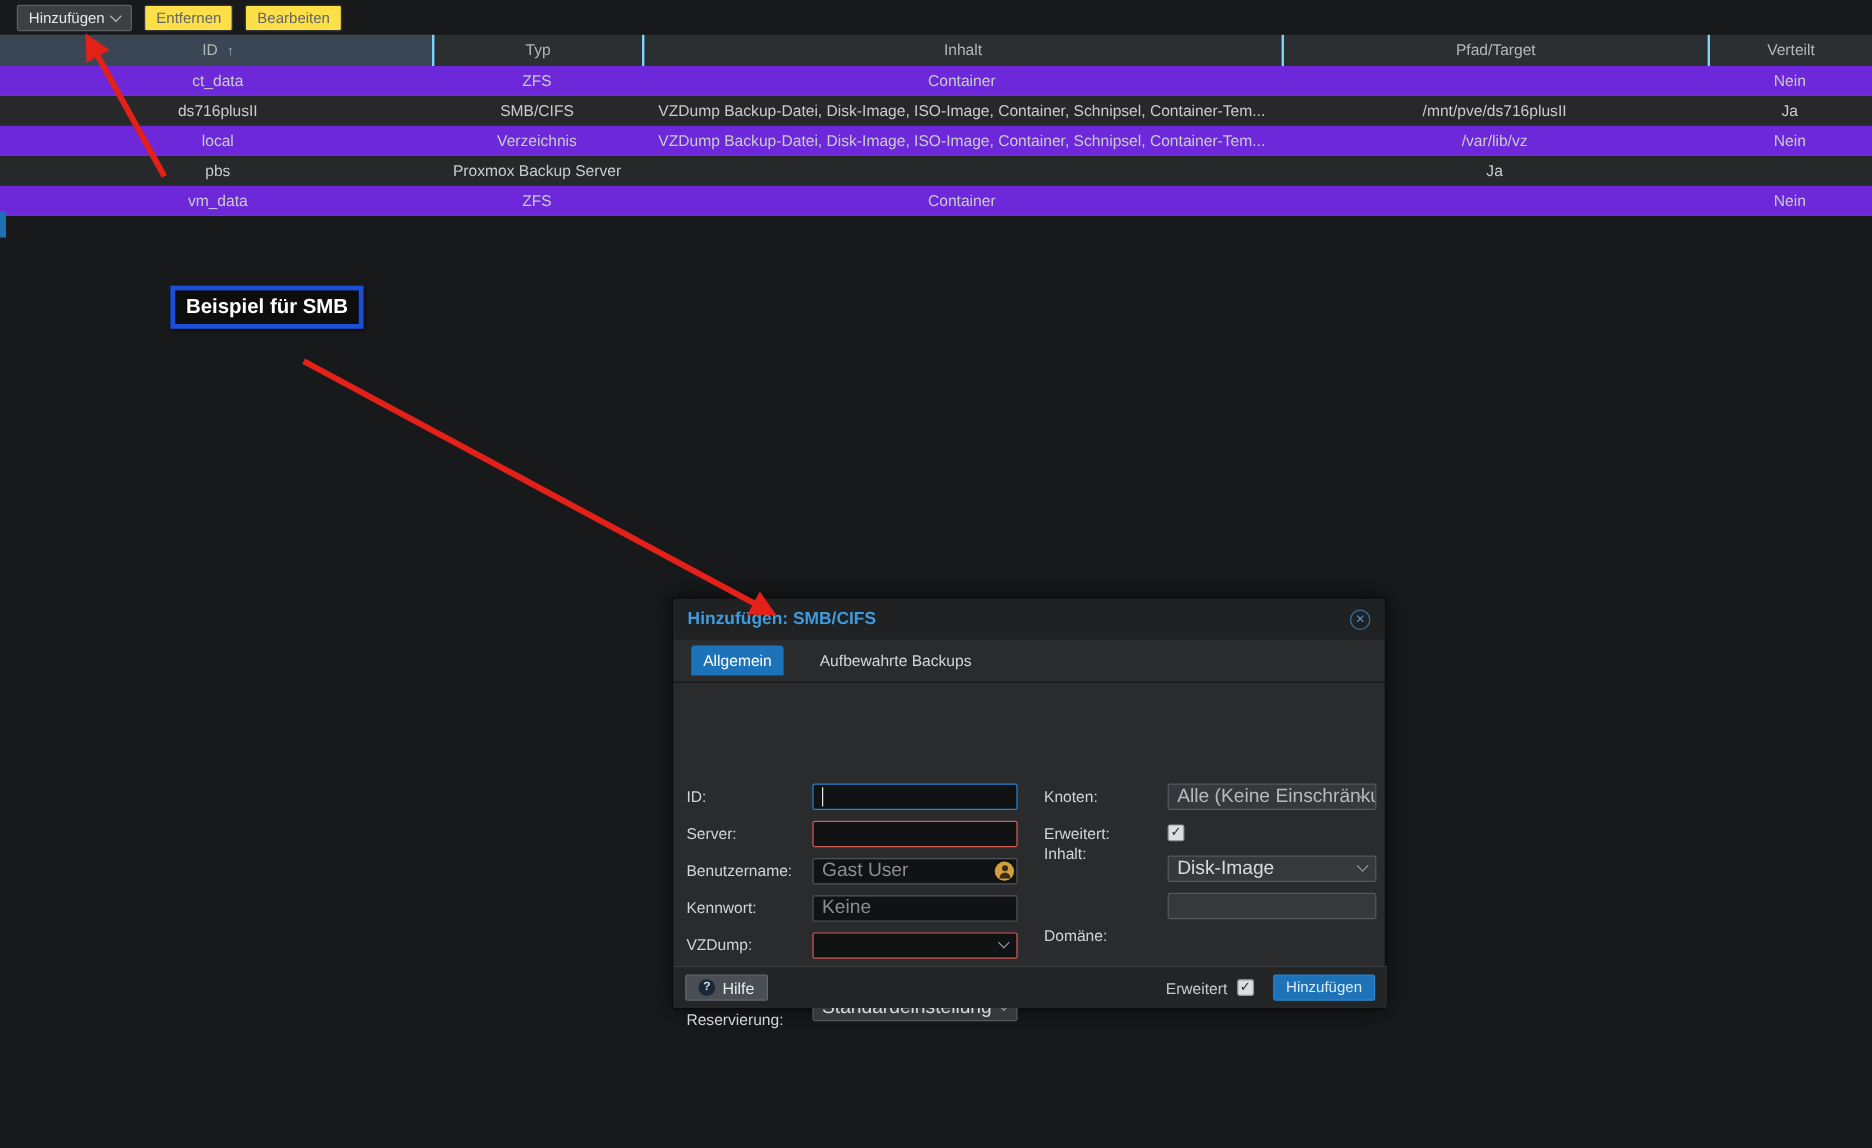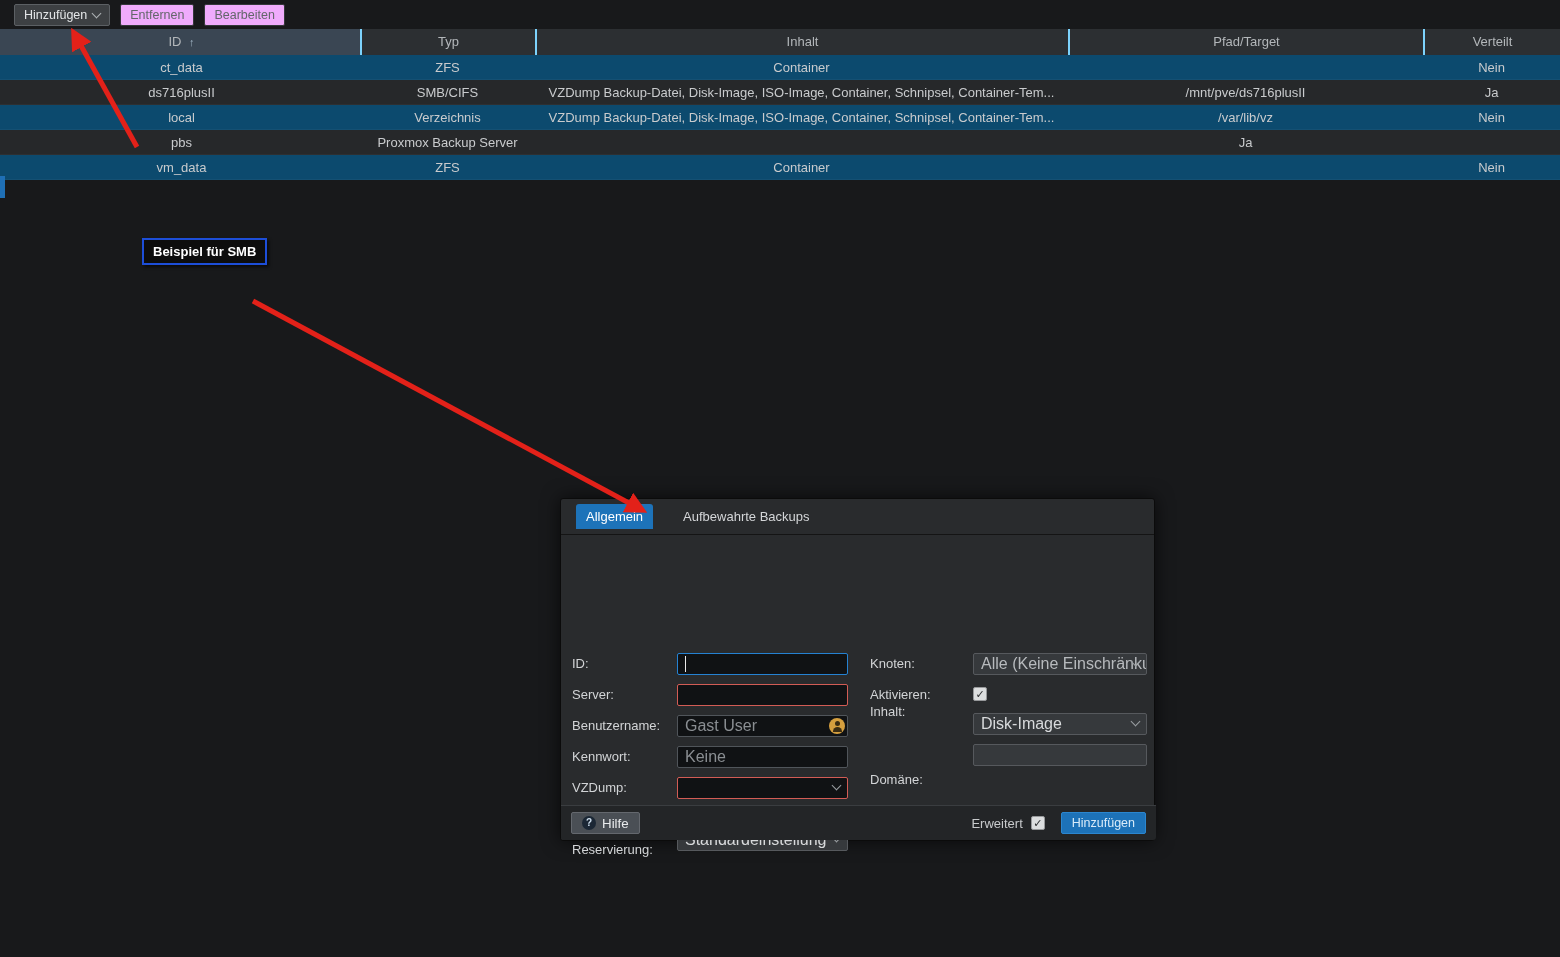--- a/index.html
+++ b/index.html
@@ -13,21 +13,21 @@
   }
 
   
   .toolbar { height:29px; display:flex; align-items:center; gap:10px; padding:0 14px; }
   .tb-btn {
     display:inline-flex; align-items:center; gap:6px;
     height:22px; padding:0 9px;
     background:#3d4043; border:1px solid #5c6064; border-radius:2px;
     color:#e4e6e8; font-size:12.5px; cursor:pointer;
   }
-  .tb-btn.disabled { background:#f0abfc; border-color:#35383b; color:#63666a; }
+  .tb-btn.disabled { background:#fde047; border-color:#35383b; color:#63666a; }
   .chev {
     width:7px; height:7px; margin-top:-3px;
     border-right:1.5px solid #aeb2b5; border-bottom:1.5px solid #aeb2b5;
     transform:rotate(45deg); display:inline-block;
   }
 
   
   .grid-row {
     display:grid;
     grid-template-columns: 360px 175px 533px 355px 1fr;
@@ -36,31 +36,31 @@
   }
   .thead { height:26px; background:#2c2f32; color:#b3b7ba; }
   .th {
     height:26px; line-height:26px; padding:0 11px;
     border-left:2px solid #7dd3fc; overflow:hidden; white-space:nowrap;
     cursor:pointer;
   }
   .th:first-child { border-left:none; padding-left:14px; background:#3a4653; }
   .sort-ic { font-size:11px; color:#9fb3c4; margin-left:4px; }
   .trow { height:25px; cursor:pointer; border-bottom:1px solid rgba(255,255,255,0.035); }
-  .trow.odd  { background:#0c4a6e; }
+  .trow.odd  { background:#6d28d9; }
   .trow.even { background:#26282a; }
   .td { padding:0 11px; overflow:hidden; white-space:nowrap; text-overflow:ellipsis; color:#c9cbcd; }
   .td:first-child { padding-left:14px; }
   .focus-strip { position:absolute; left:0; top:176px; width:5px; height:22px; background:#1f6fb5; }
 
   
   .callout {
     position:absolute; left:142px; top:238px;
-    background:#0d0d0d; border:2px solid #1d4ed8;
-    color:#ffffff; font-size:13px; font-weight:bold;
+    background:#0d0d0d; border:4px solid #1d4ed8;
+    color:#ffffff; font-size:17px; font-weight:bold;
     padding:4px 9px; box-shadow:2px 2px 3px rgba(0,0,0,.6);
   }
 
   
   .arrows { position:absolute; left:0; top:0; width:1560px; height:957px; pointer-events:none; z-index:100; }
 
   
   .dialog {
     position:absolute; left:560px; top:498px; width:595px; height:343px;
     background:#292b2d; border:1px solid #0b0b0b; border-radius:3px;
@@ -195,20 +195,24 @@
     <div class="td">Container</div>
     <div class="td"></div>
     <div class="td">Nein</div>
   </div>
 </div>
 <div class="focus-strip"></div>
 
 <div class="callout">Beispiel für SMB</div>
 
 <div class="dialog">
+  <div class="dlg-header">
+    <span class="dlg-title">Hinzufügen: SMB/CIFS</span>
+    <span class="close-ic">✕</span>
+  </div>
 
   <div class="tabstrip">
     <span class="tab active">Allgemein</span>
     <span class="tab">Aufbewahrte Backups</span>
   </div>
 
   <div class="formarea">
 
     <span class="flabel" style="left:11px; top:84px;">ID:</span>
     <div class="fieldwrap" style="left:116px; top:84px; width:171px; height:22px;">
@@ -236,21 +240,21 @@
       <span></span>
       <span class="chev"></span>
     </div>
 
     <span class="flabel" style="left:309px; top:84px;">Knoten:</span>
     <div class="combo lt" style="left:412px; top:84px; width:174px; color:#b7babd;">
       <span>Alle (Keine Einschränku</span>
       <span class="chev"></span>
     </div>
 
-    <span class="flabel" style="left:309px; top:115px;">Aktivieren:</span>
+    <span class="flabel" style="left:309px; top:115px;">Erweitert:</span>
     <span class="checkbox cb-abs" style="left:412px; top:118px;">✓</span>
 
     <span class="flabel" style="left:309px; top:132px;">Inhalt:</span>
     <div class="combo lt" style="left:412px; top:144px; width:174px;">
       <span>Disk-Image</span>
       <span class="chev"></span>
     </div>
 
     <span class="flabel" style="left:309px; top:160px;margin-top:40px;">Domäne:</span>
     <input class="txt lt" type="text" style="left: 412px; top: 175px; width: 174px;">

